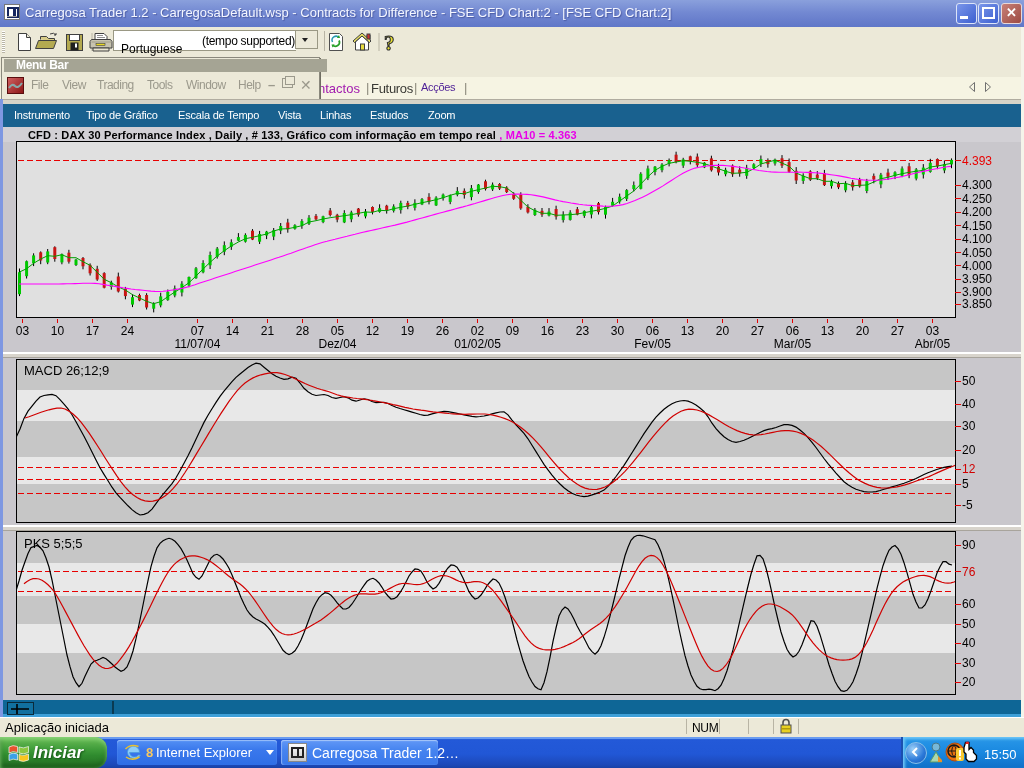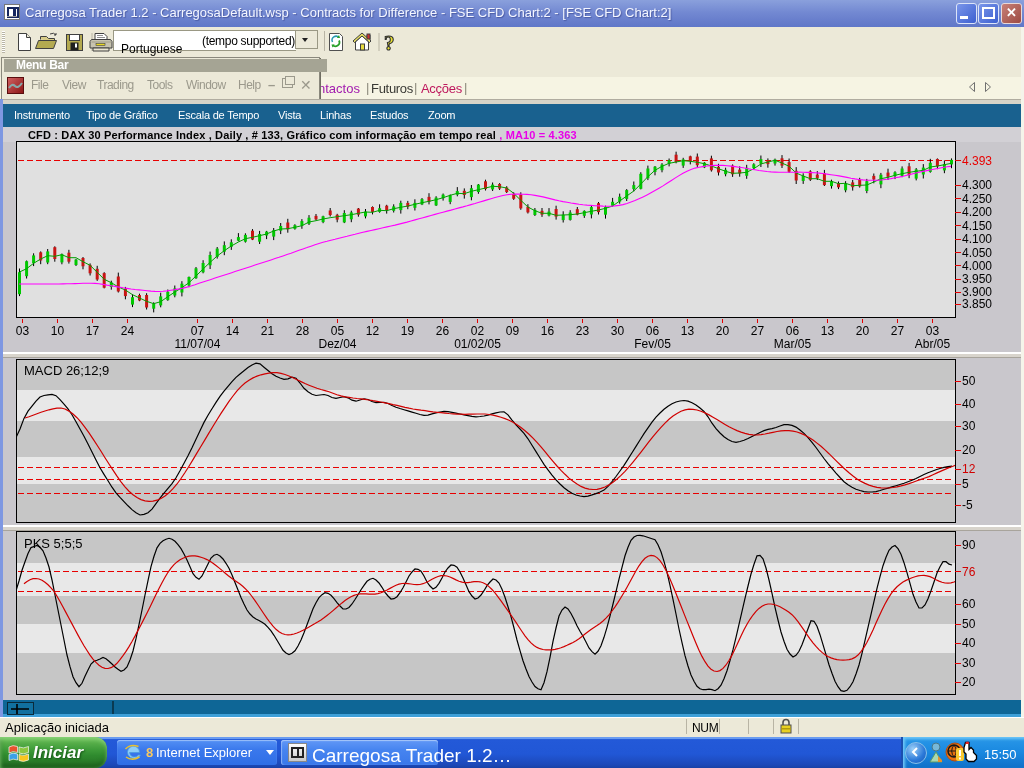--- a/index.html
+++ b/index.html
@@ -75,21 +75,21 @@
  <line x1="52" y1="3" x2="52" y2="21" stroke="#b8b4a4"></line>
  <text x="57" y="19.5" font-size="21" font-weight="bold" fill="#e8e030" stroke="#303030" stroke-width="1.1" font-family="Liberation Serif,serif">?</text>
 </svg>
 
 <div class="abs" style="left:0;top:58px;width:1024px;height:19px;background:#ece9d8"></div>
 <div class="abs" style="left:0;top:77px;width:1024px;height:22px;background:#f6f4e3"></div>
 <div class="abs" style="left:318px;top:81px;font-size:13px;color:#a21caf;white-space:nowrap">ntactos</div>
 <div class="abs" style="left:366px;top:80px;font-size:13px;color:#8a887a">|</div>
 <div class="abs" style="left:371px;top:81px;font-size:13px;color:#3a3a35;white-space:nowrap;letter-spacing:-0.3px">Futuros</div>
 <div class="abs" style="left:414px;top:80px;font-size:13px;color:#8a887a">|</div>
-<div class="abs" style="left:421px;top:81px;font-size:13px;color:#be185d;white-space:nowrap;letter-spacing:-0.3px">Acções</div>
+<div class="abs" style="left:421px;top:81px;font-size:11px;color:#4c1d95;white-space:nowrap;letter-spacing:-0.3px">Acções</div>
 <div class="abs" style="left:464px;top:80px;font-size:13px;color:#8a887a">|</div>
 <svg class="abs" style="left:966px;top:81px" width="36" height="12" viewBox="0 0 36 12">
     <path d="M8.5 1.5 L3.5 6 L8.5 10.5 Z" fill="#f6f4e3" stroke="#707070"></path>
     <path d="M19.5 1.5 L24.5 6 L19.5 10.5 Z" fill="#f6f4e3" stroke="#707070"></path>
   </svg>
 
 <div class="abs" style="left:1px;top:57px;width:317px;height:41px;background:#ece9d8;border:1px solid #8a887c;box-shadow:1px 1px 0 #706e62">
  <div class="abs" style="left:2px;top:1px;width:311px;height:13px;background:#a5a494;color:#fff;font-weight:bold;font-size:12px;letter-spacing:-0.3px;padding-left:12px;line-height:13px">Menu Bar</div>
  <div class="abs" style="left:5px;top:19px;width:15px;height:15px;background:linear-gradient(135deg,#d06060,#8c1616);border:1px solid #5a0e0e"><svg width="15" height="15" viewBox="0 0 15 15">
         <path d="M1 10 Q4 5 7 8 T14 5" fill="none" stroke="#8aa" stroke-width="2"></path>
@@ -580,21 +580,21 @@
 </svg>
 <div class="abs" style="left:146px;top:745px;color:#f8c860;font-size:13px;font-weight:bold">8</div>
 <div class="abs" style="left:156px;top:745px;color:#fff;font-size:13px">Internet Explorer</div>
 <div class="abs" style="left:266px;top:750px;width:0;height:0;border-left:4px solid transparent;border-right:4px solid transparent;border-top:5px solid #fff"></div>
 
 <div class="abs" style="left:281px;top:740px;width:157px;height:25px;border-radius:3px;background:linear-gradient(#6298f6,#4684f0 40%,#3a78ea);box-shadow:inset 0 1px 1px #a8c8fa,inset 1px 0 1px #88aef6"></div>
 <div class="abs" style="left:288px;top:743px;width:17px;height:17px;background:linear-gradient(#fff,#c8c8c8);border:1px solid #888">
     <div class="abs" style="left:2px;top:3px;width:9px;height:7px;border:2px solid #222"></div>
     <div class="abs" style="left:8px;top:5px;width:2px;height:7px;background:#222"></div>
   </div>
-<div class="abs" style="left:312px;top:745px;color:#fff;font-size:19px">Carregosa Trader 1.2…</div>
+<div class="abs" style="left:312px;top:745px;color:#fff;font-size:14px">Carregosa Trader 1.2…</div>
 
 <div class="abs" style="left:901px;top:737px;width:123px;height:31px;background:linear-gradient(#2a98e8,#1988e0 50%,#1070c8);border-left:2px solid #1a50b0;box-shadow:inset 2px 2px 3px #70c8f8"></div>
 <div class="abs" style="left:905px;top:742px;width:20px;height:20px;border-radius:50%;background:radial-gradient(circle at 35% 30%,#9cd0f8,#2a78d8 60%,#1a5cb8);border:1px solid #88c0e8"></div>
 <svg class="abs" style="left:910px;top:747px" width="10" height="10" viewBox="0 0 10 10">
     <path d="M7 1 L3 5 L7 9" fill="none" stroke="#fff" stroke-width="2"></path>
   </svg>
 <svg class="abs" style="left:928px;top:741px" width="16" height="23" viewBox="0 0 16 23">
     <circle cx="8" cy="6" r="4" fill="#78b8d8" stroke="#4a7888"></circle>
     <path d="M2 21 L8 11 L14 21 Z" fill="#a8d8b0" stroke="#5a9a68"></path>
     <path d="M10 15 l4 4 v2 h-4 z" fill="#e89028"></path>

